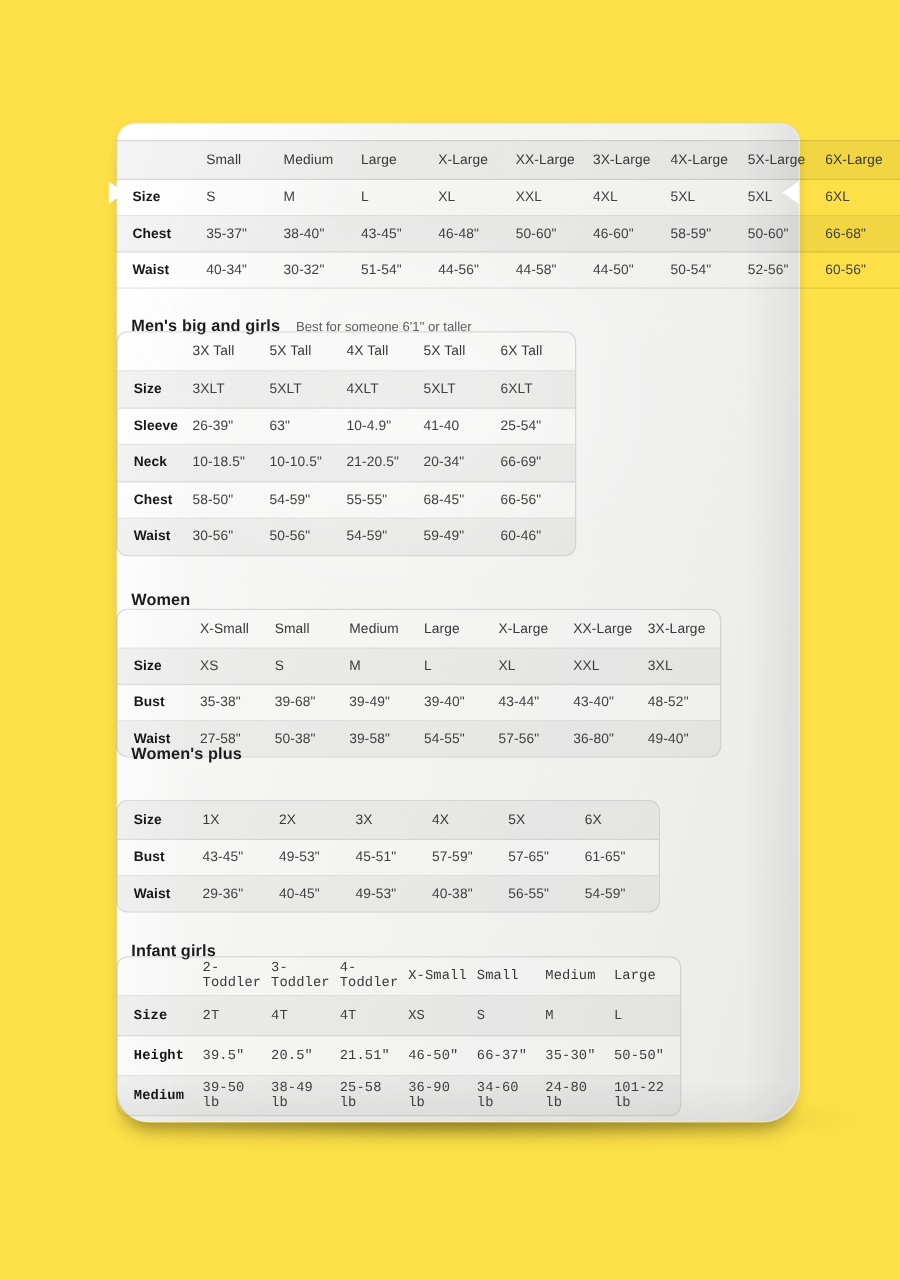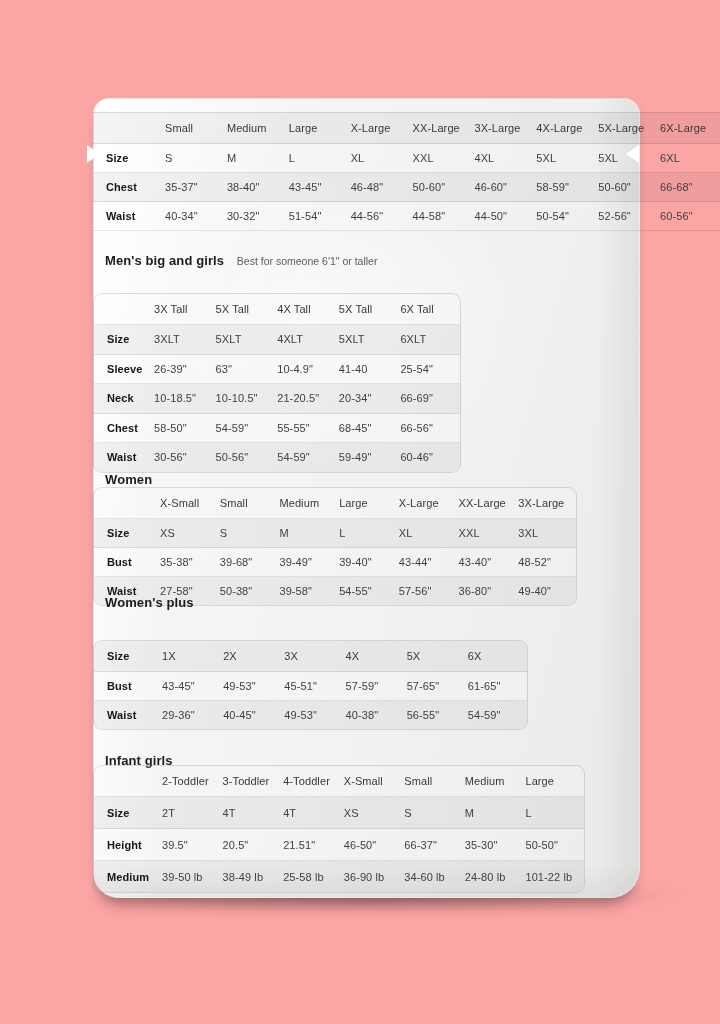--- a/index.html
+++ b/index.html
@@ -1,18 +1,18 @@
 <!DOCTYPE html>
 <html><head>
 <meta charset="utf-8">
 <style>
   html,body{margin:0;padding:0;background:#ffffff;}
   .stage{
     position:relative;width:720px;height:1024px;overflow:hidden;
-    background:#fca5a5;
+    background:#fde047;
     font-family:"Liberation Sans","DejaVu Sans",sans-serif;
     color:#3a3a3a;
   }
   
   .floor-shadow{
     position:absolute;left:96px;top:878px;width:590px;height:34px;z-index:0;
     background:radial-gradient(ellipse at 45% 50%, rgba(0,0,0,0.26) 0%, rgba(0,0,0,0.10) 45%, rgba(0,0,0,0) 72%);
     filter:blur(5px);
   }
   .bag{
@@ -63,21 +63,21 @@
   
   .boxed .grid{
     border:1px solid rgba(0,0,0,0.13);border-radius:9px;overflow:hidden;
     background:rgba(255,255,255,0.12);
   }
   .boxed .cell{border-bottom:1px solid rgba(0,0,0,0.085);}
   .t2{left:93px;top:265px;width:368px;}
   .t2 .cell{min-height:28.5px;}
   .t3{left:93px;top:487px;width:484px;}
   .t4{left:93px;top:640px;width:435px;}
-  .t5{left:93px;top:765px;width:492px;}
+  .t5{left:93px;top:765px;width:452px;font-family:Liberation Mono, monospace;}
   .t5 .cell{min-height:31px;}
 
   
   .sect-title{
     position:absolute;z-index:3;left:105px;
     font-size:13px;font-weight:700;color:#1c1c1c;letter-spacing:0.1px;
   }
   .sect-title .subtitle{
     font-weight:400;font-size:10.5px;color:#5c5c5c;margin-left:9px;letter-spacing:0;
   }
@@ -103,21 +103,21 @@
         <div class="row shade"><div class="cell label">Chest</div><div class="cell">35-37"</div><div class="cell">38-40"</div><div class="cell">43-45"</div><div class="cell">46-48"</div><div class="cell">50-60"</div><div class="cell">46-60"</div><div class="cell">58-59"</div><div class="cell">50-60"</div><div class="cell">66-68"</div></div>
         <div class="row"><div class="cell label">Waist</div><div class="cell">40-34"</div><div class="cell">30-32"</div><div class="cell">51-54"</div><div class="cell">44-56"</div><div class="cell">44-58"</div><div class="cell">44-50"</div><div class="cell">50-54"</div><div class="cell">52-56"</div><div class="cell">60-56"</div></div>
       </div>
   </section>
 
   <h2 class="sect-title title-2">
     <span>Men's big and girls</span>
     <span class="subtitle">Best for someone 6'1" or taller</span>
   </h2>
   <section class="tbl t2 boxed">
-    <div class="grid" style="grid-template-columns: 58px repeat(5, 1fr); margin-top: 28px;">
+    <div class="grid" style="grid-template-columns: 58px repeat(5, 1fr);">
         <div class="row header"><div class="cell label"></div><div class="cell head">3X Tall</div><div class="cell head">5X Tall</div><div class="cell head">4X Tall</div><div class="cell head">5X Tall</div><div class="cell head">6X Tall</div></div>
         <div class="row shade"><div class="cell label">Size</div><div class="cell">3XLT</div><div class="cell">5XLT</div><div class="cell">4XLT</div><div class="cell">5XLT</div><div class="cell">6XLT</div></div>
         <div class="row"><div class="cell label">Sleeve</div><div class="cell">26-39"</div><div class="cell">63"</div><div class="cell">10-4.9"</div><div class="cell">41-40</div><div class="cell">25-54"</div></div>
         <div class="row shade"><div class="cell label">Neck</div><div class="cell">10-18.5"</div><div class="cell">10-10.5"</div><div class="cell">21-20.5"</div><div class="cell">20-34"</div><div class="cell">66-69"</div></div>
         <div class="row"><div class="cell label">Chest</div><div class="cell">58-50"</div><div class="cell">54-59"</div><div class="cell">55-55"</div><div class="cell">68-45"</div><div class="cell">66-56"</div></div>
         <div class="row shade"><div class="cell label">Waist</div><div class="cell">30-56"</div><div class="cell">50-56"</div><div class="cell">54-59"</div><div class="cell">59-49"</div><div class="cell">60-46"</div></div>
       </div>
   </section>
 
   <h2 class="sect-title title-3">

